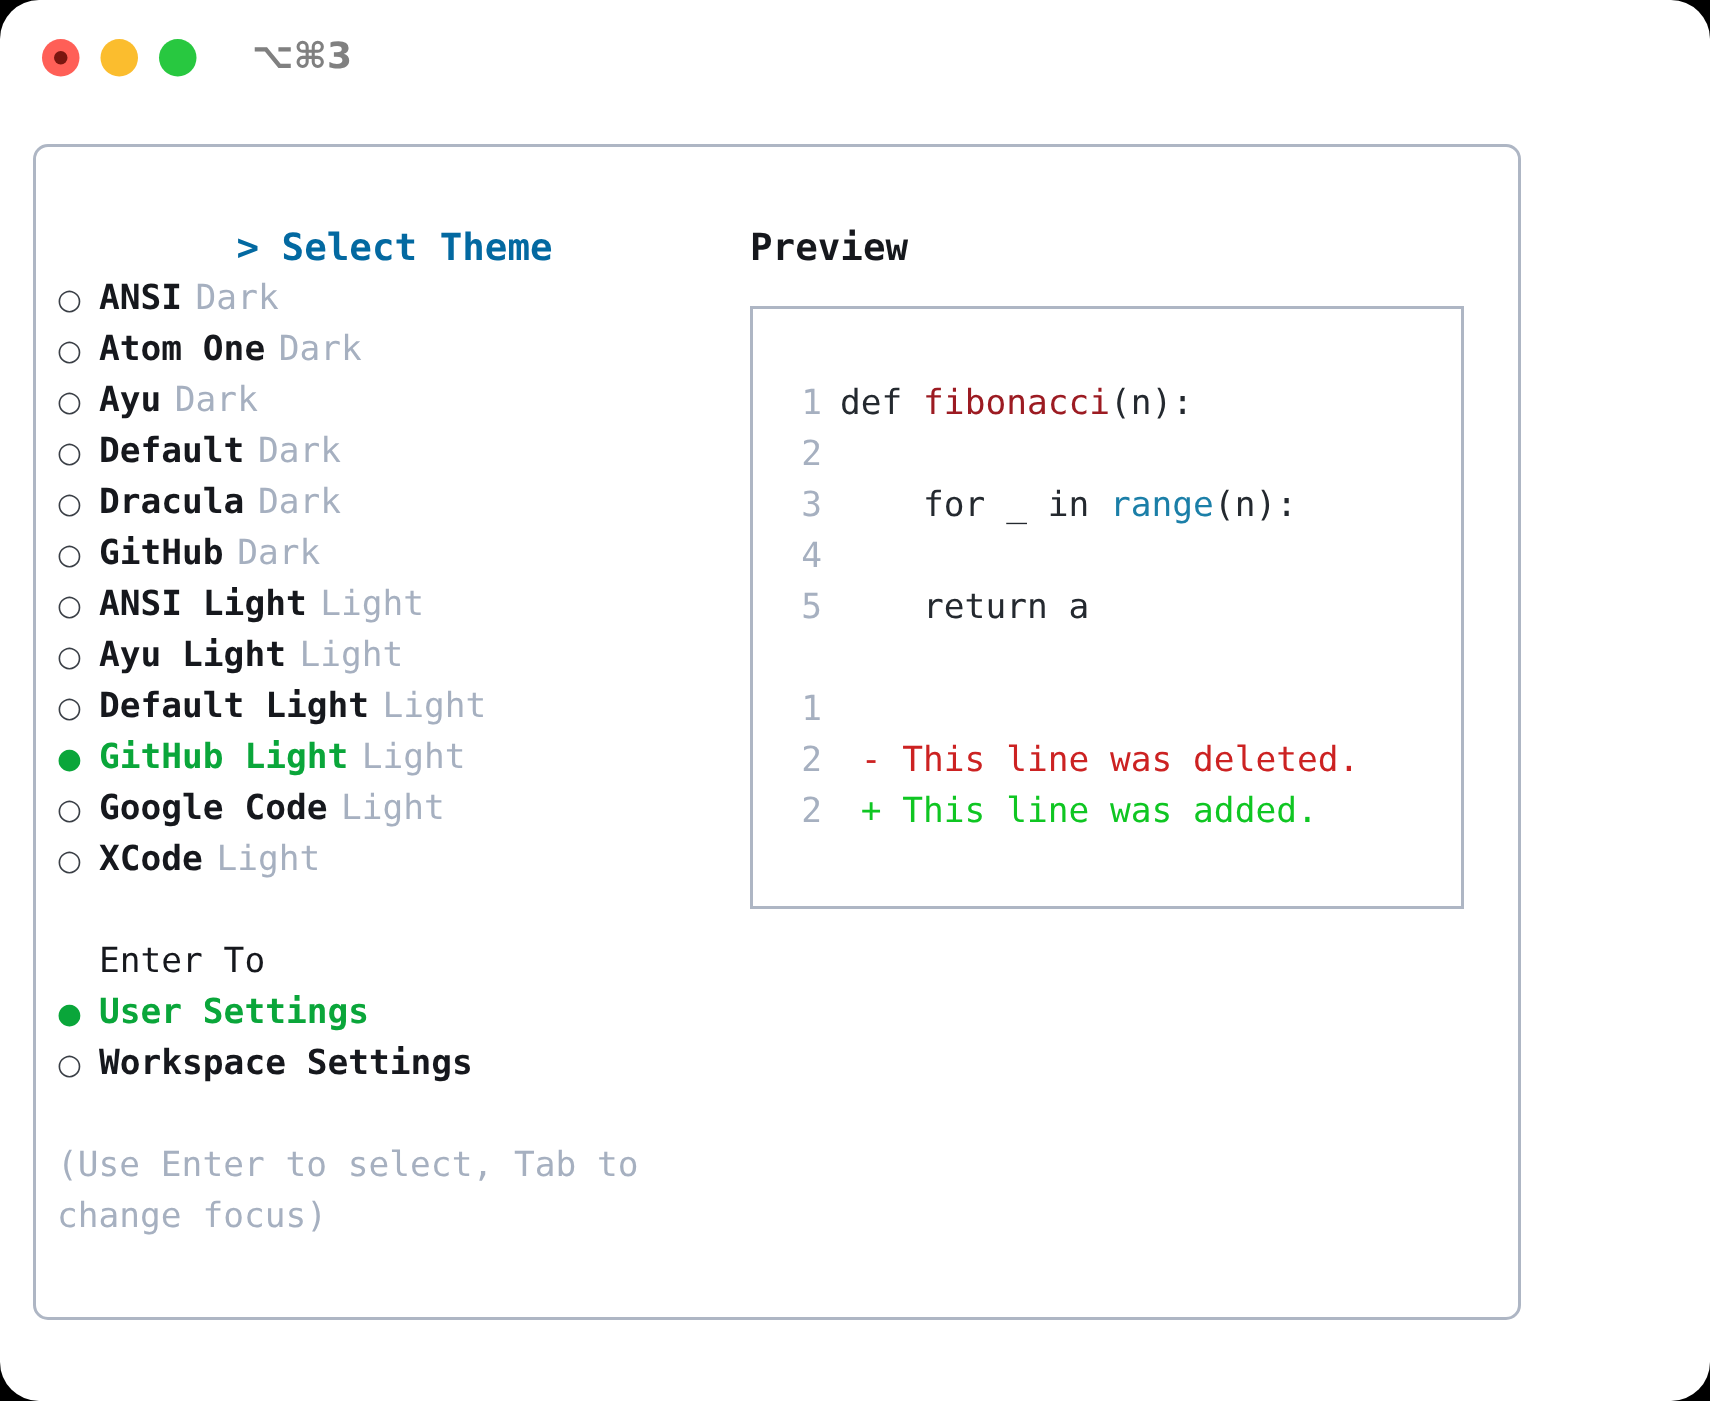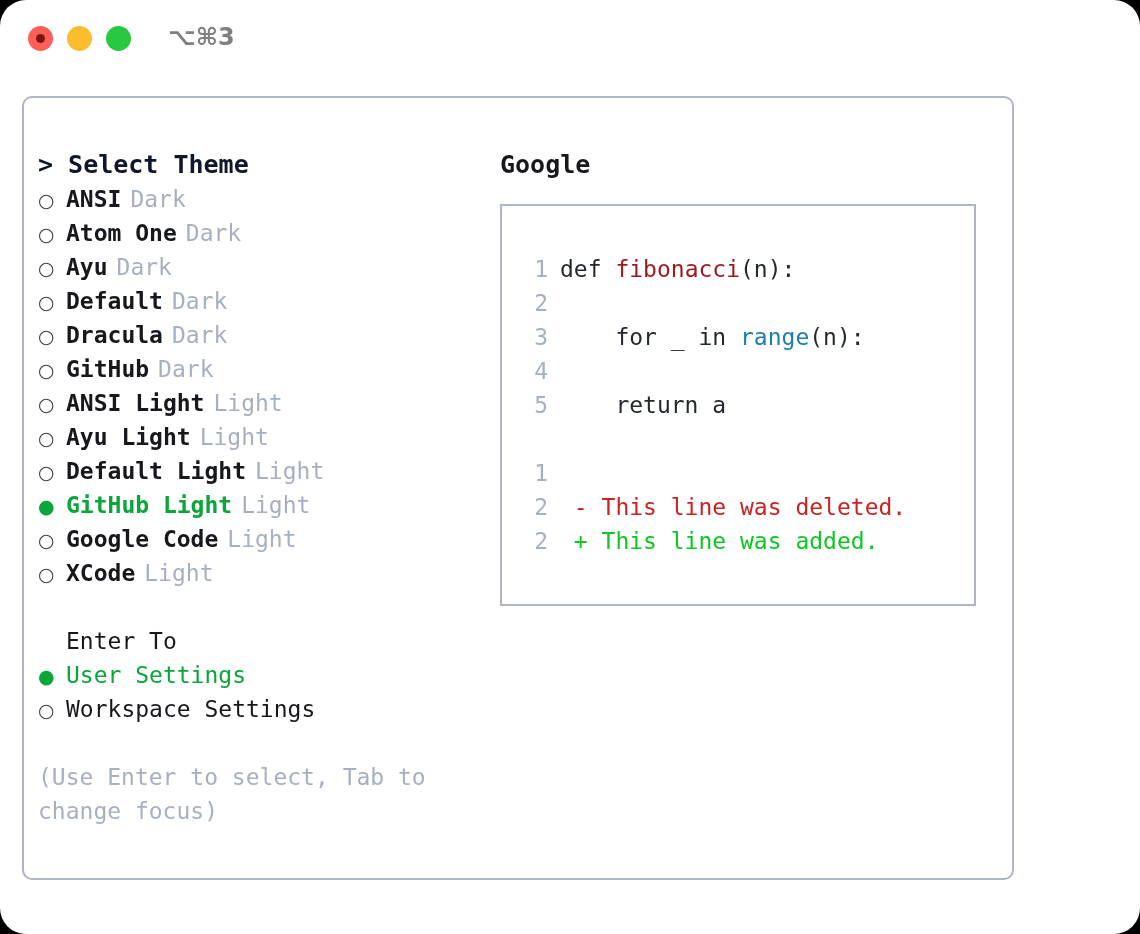--- a/index.html
+++ b/index.html
@@ -78,23 +78,24 @@
   #left-col {
     position: absolute;
     left: 14px;
     top: 50px;
     width: 450px;
   }
 
   .heading {
     font-size: 25px;
     font-weight: bold;
-    color: #0f172a;
-    line-height: 34px;
-    white-space: pre;
+    color: #0369a1;
+    line-height: 34px;
+    white-space: pre;
+    text-align: center;
   }
   #select-theme-heading { margin-bottom: 0px; }
 
   .opt-row {
     display: flex;
     align-items: baseline;
     line-height: 34px;
     height: 34px;
     font-size: 23px;
     white-space: pre;
@@ -121,21 +122,21 @@
 
   #apply-to-block { margin-top: 34px; }
   #apply-to-heading {
     font-size: 23px;
     font-weight: normal;
     color: #16181d;
     line-height: 34px;
     padding-left: 28px;
     white-space: pre;
   }
-  #apply-to-block .opt-label { font-weight: normal; }
+  #apply-to-block .opt-label { font-weight: bold; }
 
   #hint-text {
     margin-top: 34px;
     font-size: 23px;
     line-height: 34px;
     color: #a6b0c0;
     width: 400px;
     white-space: pre-wrap;
   }
 
@@ -226,21 +227,21 @@
         <div id="apply-to-list">
             <div class="opt-row selected"><span class="opt-marker">●</span><span class="opt-label">User Settings</span></div>
             <div class="opt-row"><span class="opt-marker">○</span><span class="opt-label">Workspace Settings</span></div>
           </div>
       </div>
 
       <div id="hint-text">(Use Enter to select, Tab to change focus)</div>
     </div>
 
     <div id="right-col">
-      <div id="preview-heading">Google</div>
+      <div id="preview-heading">Preview</div>
 
       <div id="code-box">
         <div id="code-lines">
             <div class="code-line"><span class="ln">1</span><span class="code-text"><span class="tok-plain">def </span><span class="tok-fn">fibonacci</span><span class="tok-plain">(n):</span></span></div>
             <div class="code-line"><span class="ln">2</span></div>
             <div class="code-line"><span class="ln">3</span><span class="code-text"><span class="tok-plain">    for _ in </span><span class="tok-call">range</span><span class="tok-plain">(n):</span></span></div>
             <div class="code-line"><span class="ln">4</span></div>
             <div class="code-line"><span class="ln">5</span><span class="code-text"><span class="tok-plain">    return a</span></span></div>
           </div>
         <div class="blank-line"></div>

